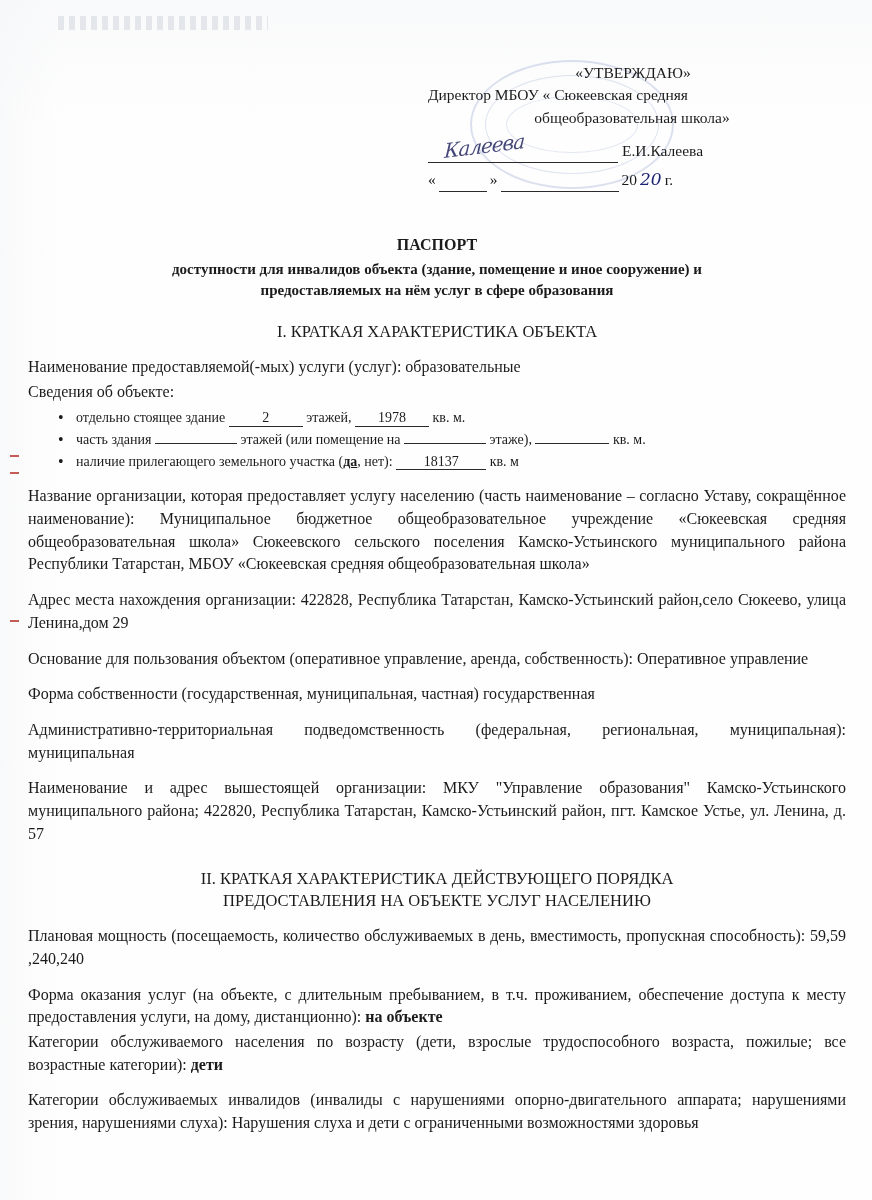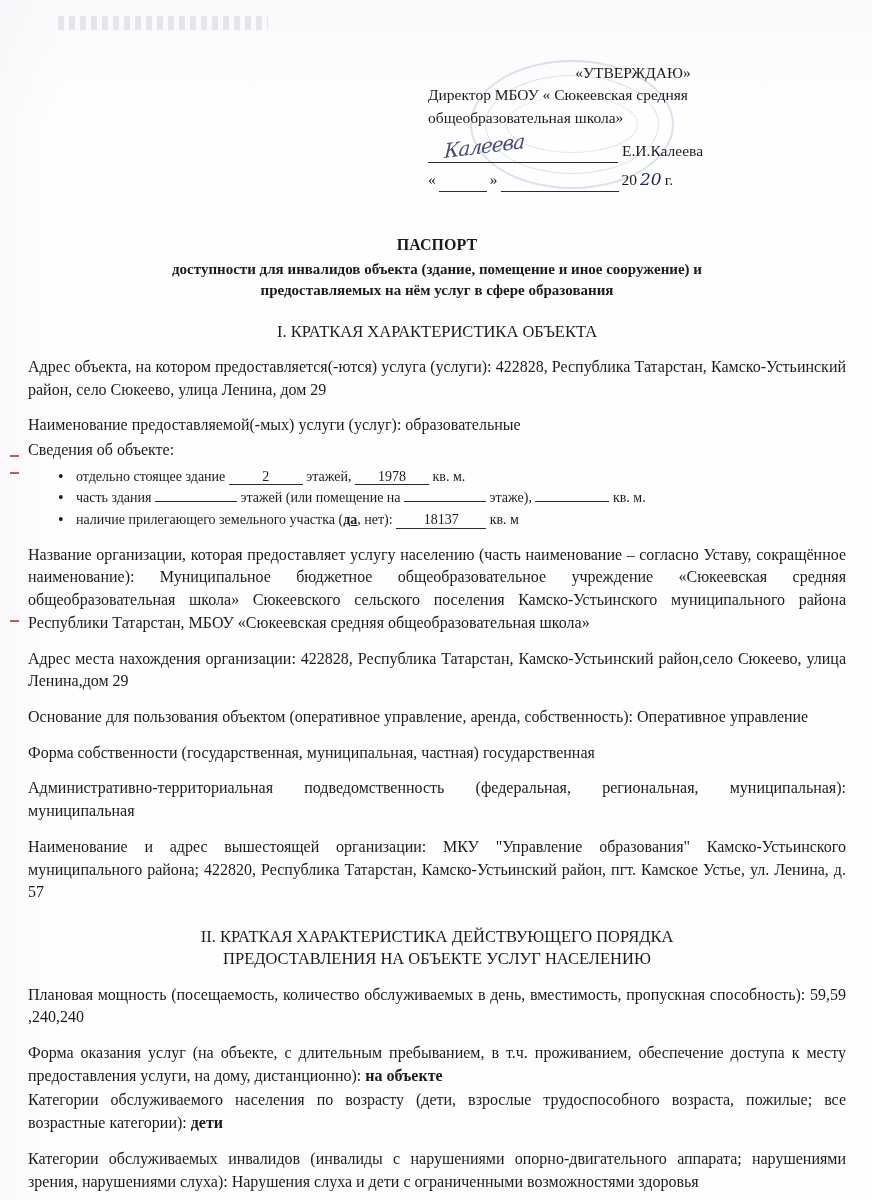--- a/index.html
+++ b/index.html
@@ -214,21 +214,21 @@
   <div class="stamp"></div>
   <div class="edge-mark m1"></div>
   <div class="edge-mark m2"></div>
   <div class="edge-mark m3"></div>
 
   <div class="content">
 
     <div class="approve">
       <div class="line-center">«УТВЕРЖДАЮ»</div>
       <div>Директор МБОУ « Сюкеевская              средняя</div>
-      <div style="text-align:left;padding-right:2px;">общеобразовательная школа»</div>
+      <div style="text-align:center;padding-right:2px;">общеобразовательная школа»</div>
 
       <div class="sign-row">
         <span class="sign-line"></span>
         <span class="signature">Калеева</span>
         <span>Е.И.Калеева</span>
       </div>
 
       <div class="date-row">
         <span>«</span>
         <span class="blank-sm"></span>
@@ -239,24 +239,20 @@
         <span>г.</span>
       </div>
     </div>
 
     <div class="title-main">ПАСПОРТ</div>
     <div class="title-sub">доступности для инвалидов объекта (здание, помещение и иное сооружение) и</div>
     <div class="title-sub" style="margin-top:0">предоставляемых на нём услуг в сфере образования</div>
 
     <div class="section-head">I. КРАТКАЯ ХАРАКТЕРИСТИКА ОБЪЕКТА</div>
 
-    <p class="para">
-      <span>Адрес объекта, на котором предоставляется(-ются) услуга (услуги):</span>
-      <span>422828, Республика Татарстан, Камско-Устьинский район, село Сюкеево,  улица  Ленина, дом 29</span>
-    </p>
 
     <p class="para">
       <span>Наименование предоставляемой(-мых) услуги (услуг):</span>
       <span>образовательные</span>
     </p>
     <p class="para tight">Сведения об объекте:</p>
 
     <ul class="bullets">
       <li>
         <span>отдельно стоящее здание</span>

